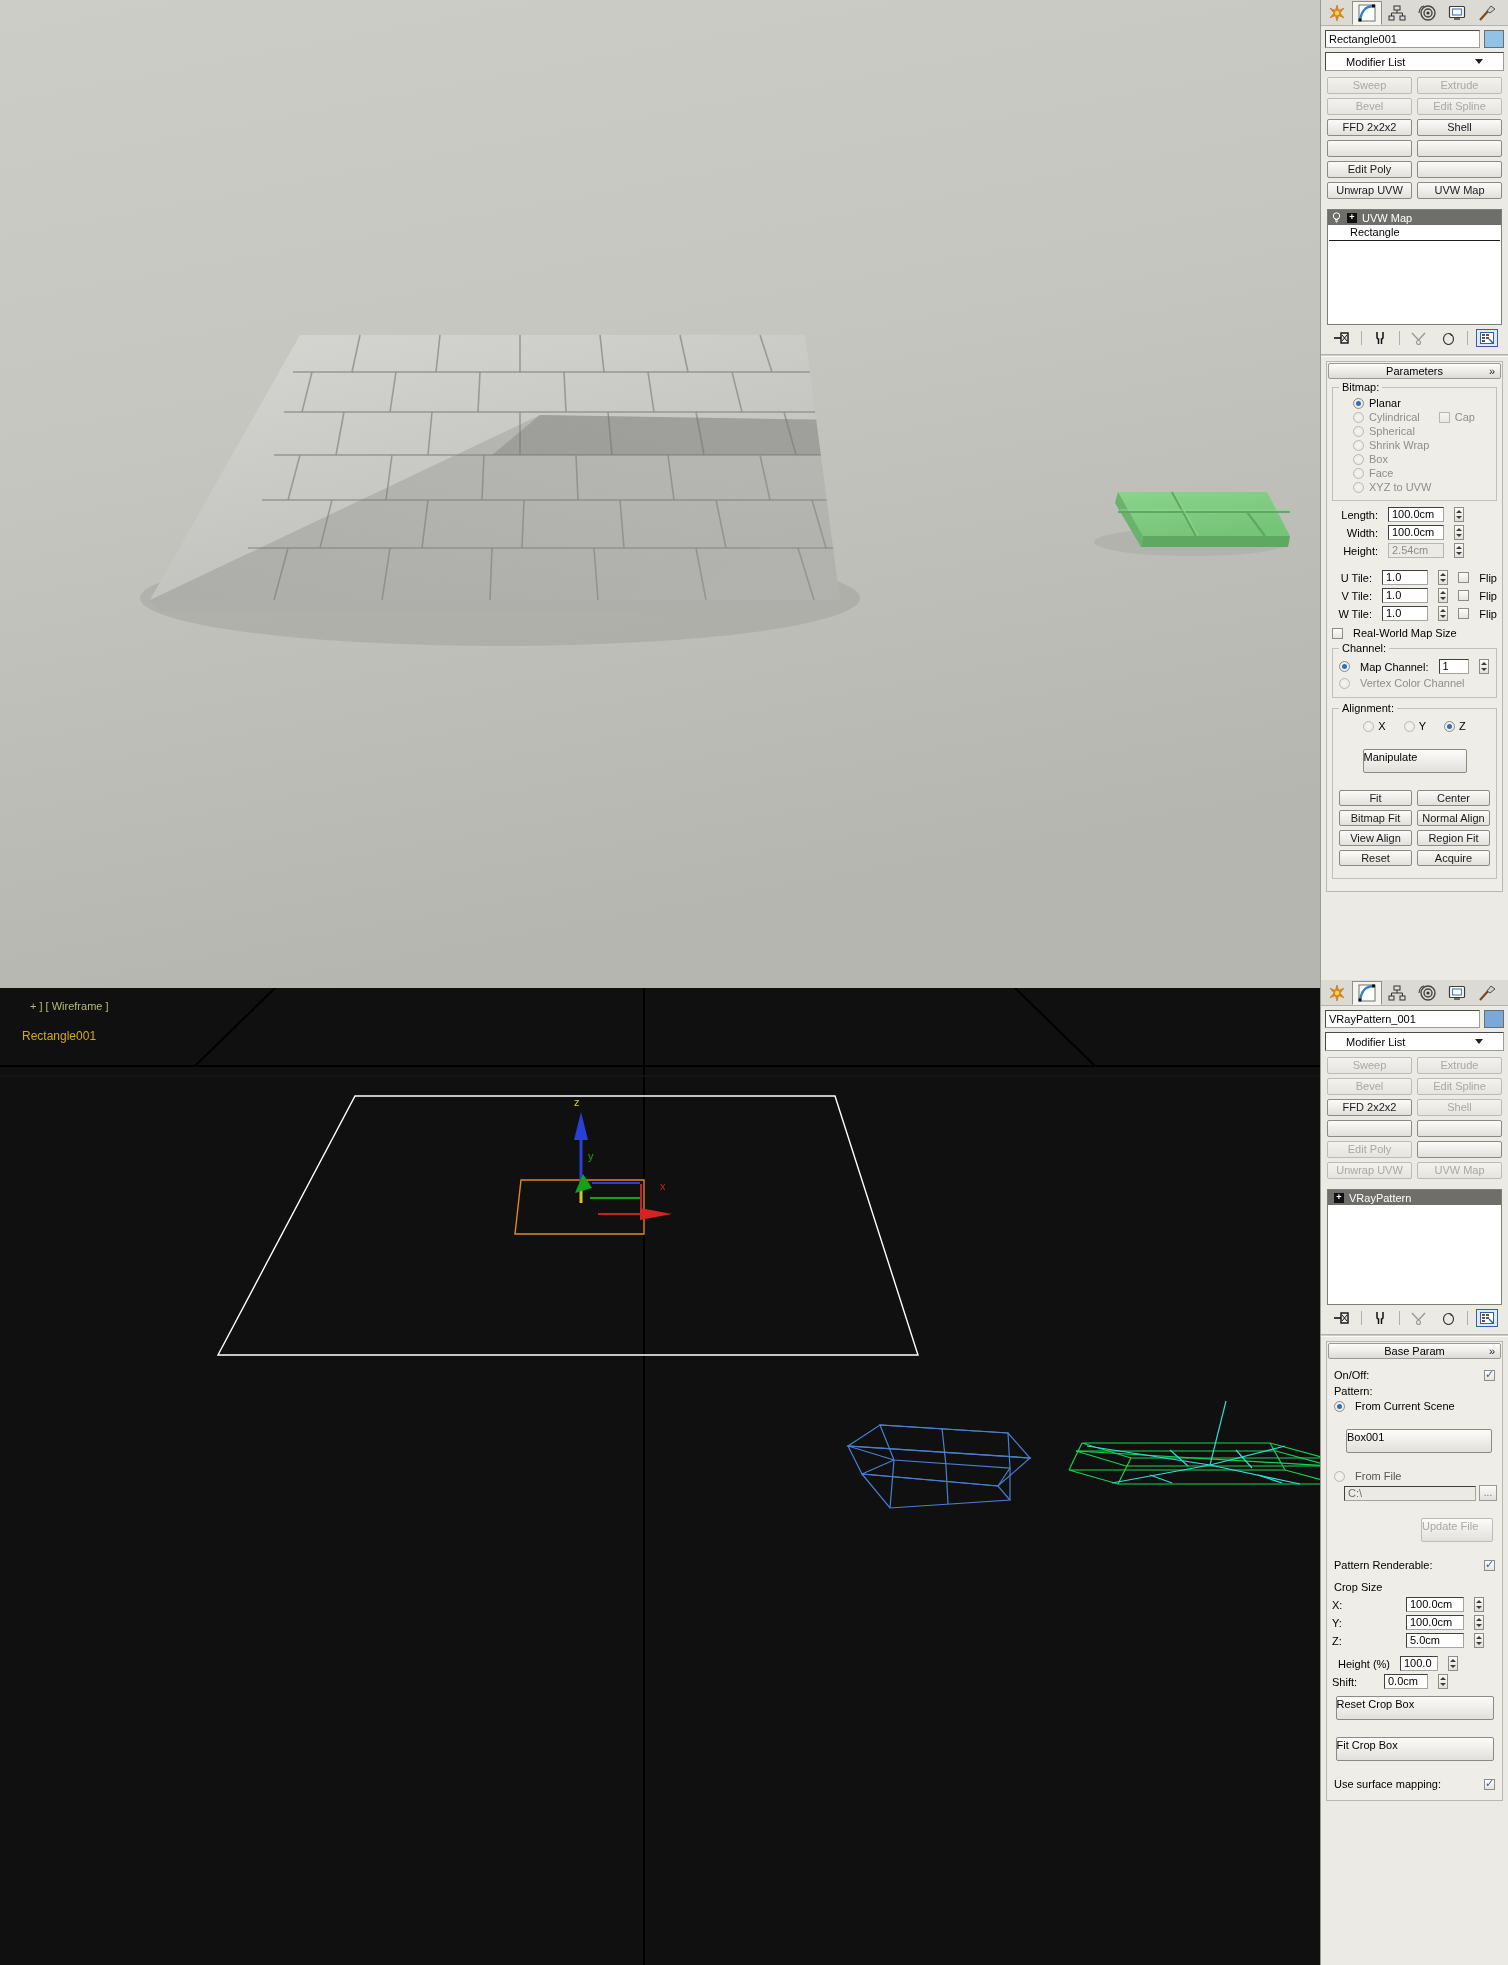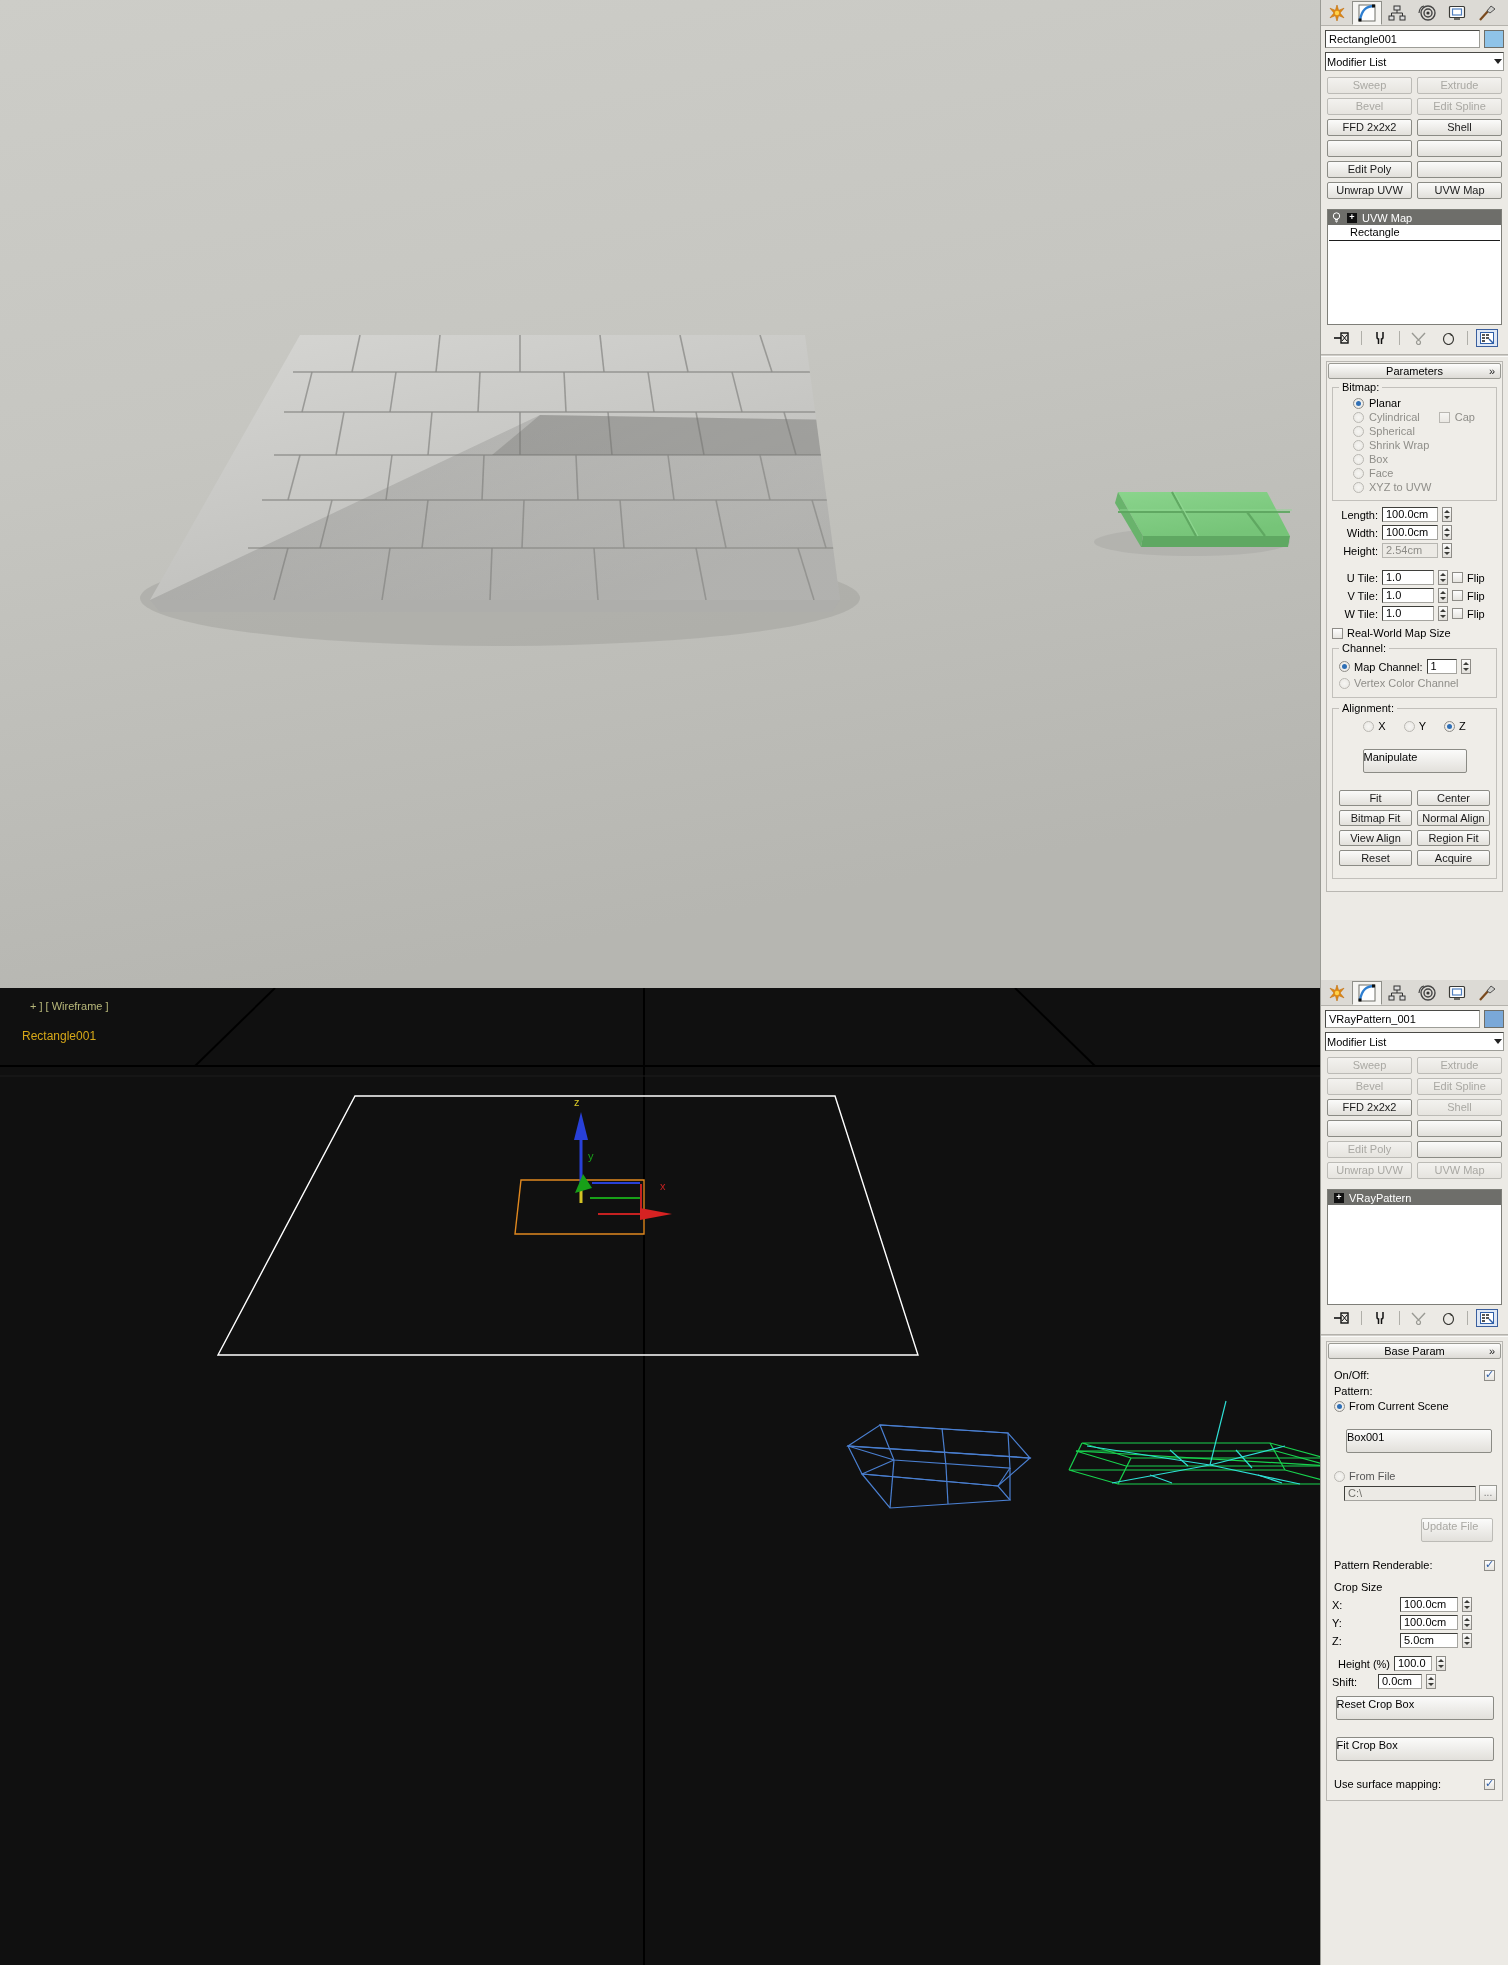--- a/index.html
+++ b/index.html
@@ -62,21 +62,21 @@
     border: 1px solid #4a4a46; border-right-color:#9d9d97; border-bottom-color:#9d9d97;
     padding: 0 3px; font-size: 11px; line-height: 16px; color: #000;
     font-family: "Liberation Sans", sans-serif;
   }
   .color-swatch { width: 20px; height: 18px; border: 1px solid #6e6e68; background: #8fc3e8; }
 
   .mod-list-row { padding: 2px 4px 4px 4px; }
   .mod-list-select {
     width: 100%; height: 19px; background: #fff;
     border: 1px solid #4a4a46; border-right-color:#9d9d97; border-bottom-color:#9d9d97;
-    display: flex; align-items: center; padding: 0 1px; font-size: 11px;
+    display: flex; align-items: center; padding: 0 20px; font-size: 11px;
     justify-content: space-between;
   }
   .caret { width: 0; height: 0; border-left: 4px solid transparent; border-right: 4px solid transparent; border-top: 5px solid #222; }
 
   .btn-grid { padding: 2px 6px 3px 6px; }
   .btn-row { display: flex; gap: 5px; margin-bottom: 4px; }
   .mbtn {
     flex: 1; height: 17px; line-height: 15px; text-align: center;
     font-size: 11px; border: 1px solid #8b8b85;
     border-radius: 2px;
@@ -151,21 +151,21 @@
   .radio.dim { opacity: .55; }
   .cbox {
     width: 11px; height: 11px; border: 1px solid #8e8c87;
     background: linear-gradient(#fdfdfd,#e6e4df); flex:0 0 auto; position: relative;
   }
   .cbox.on::after {
     content:'\2713'; position:absolute; left:0px; top:-3px; font-size:11px; color:#2f5fa8;
   }
   .cbox.dim { opacity:.55; }
 
-  .field-row { display: flex; align-items: center; gap: 4px; margin: 3px 0; font-size: 11px; }
+  .field-row { display: flex; align-items: center; gap: 10px; margin: 3px 0; font-size: 11px; }
   .field-label { text-align: right; }
   .num-input {
     height: 15px; background: #fff; border: 1px solid #3f3f3b;
     border-right-color:#a5a49f; border-bottom-color:#a5a49f;
     padding: 0 3px; font-size: 11px; line-height: 13px;
   }
   .num-input.dis { background:#eceae5; color:#8d8c87; border-color:#b7b6b1; }
   .spin {
     width: 10px; height: 15px; border: 1px solid #8e8c87;
     background: linear-gradient(#fbfbfa,#e2e0db);

